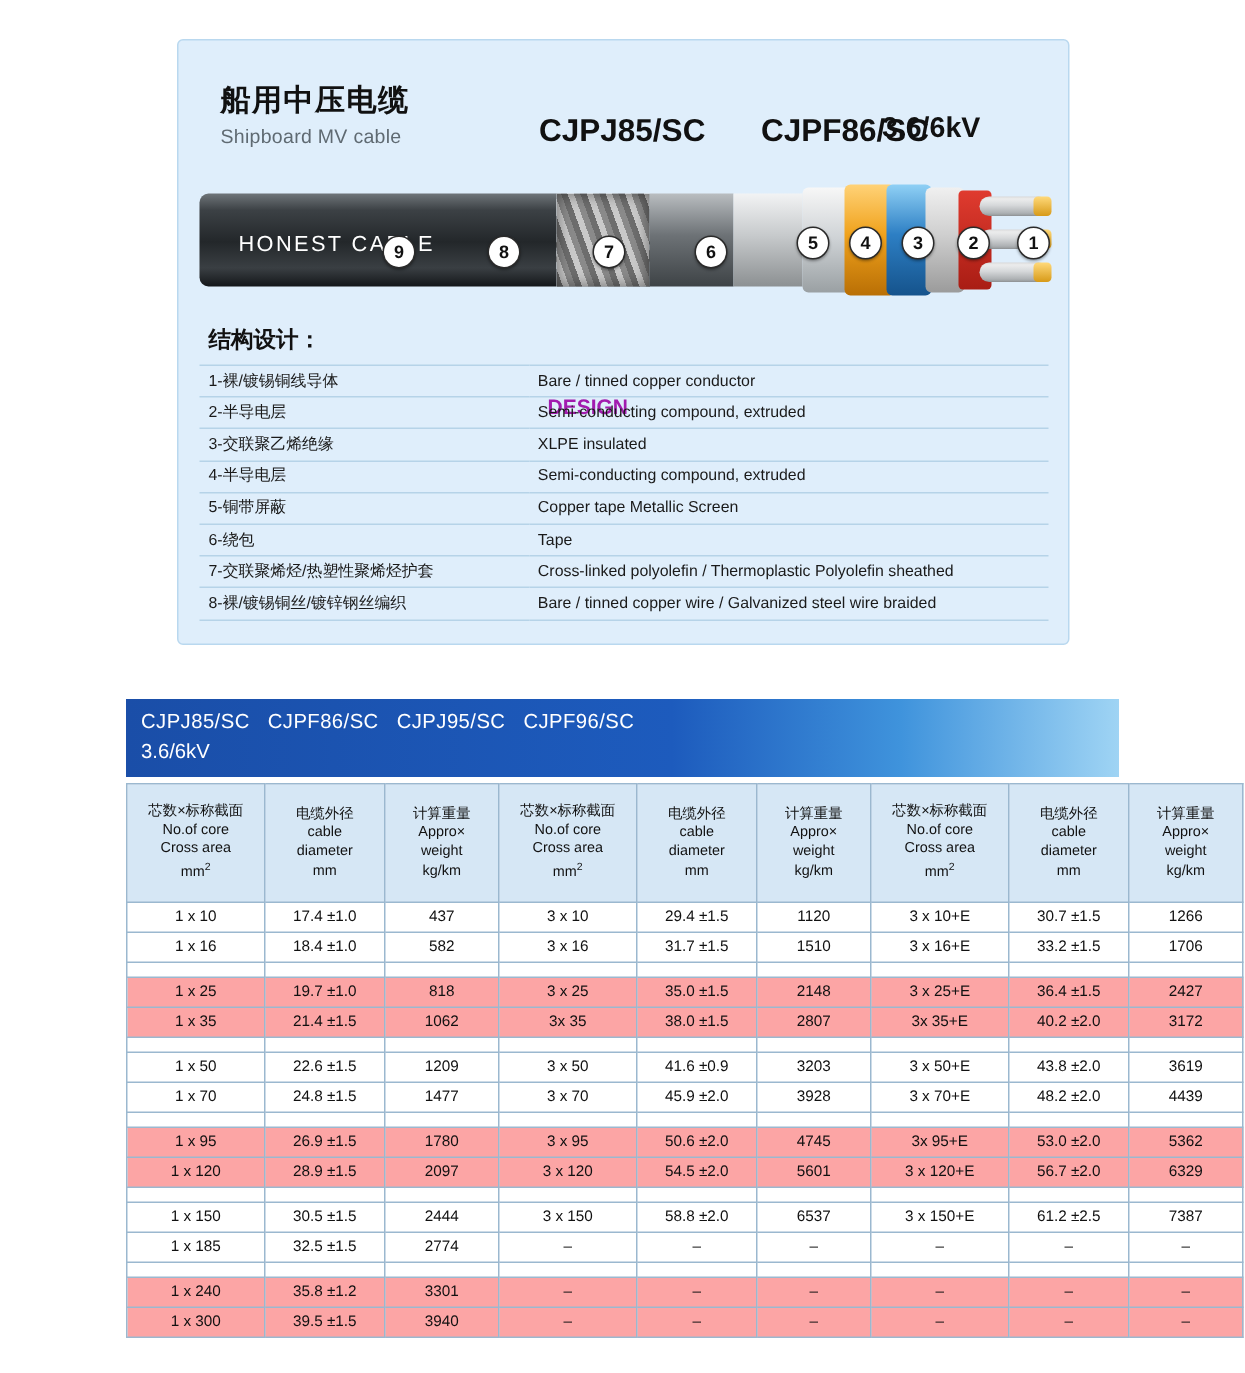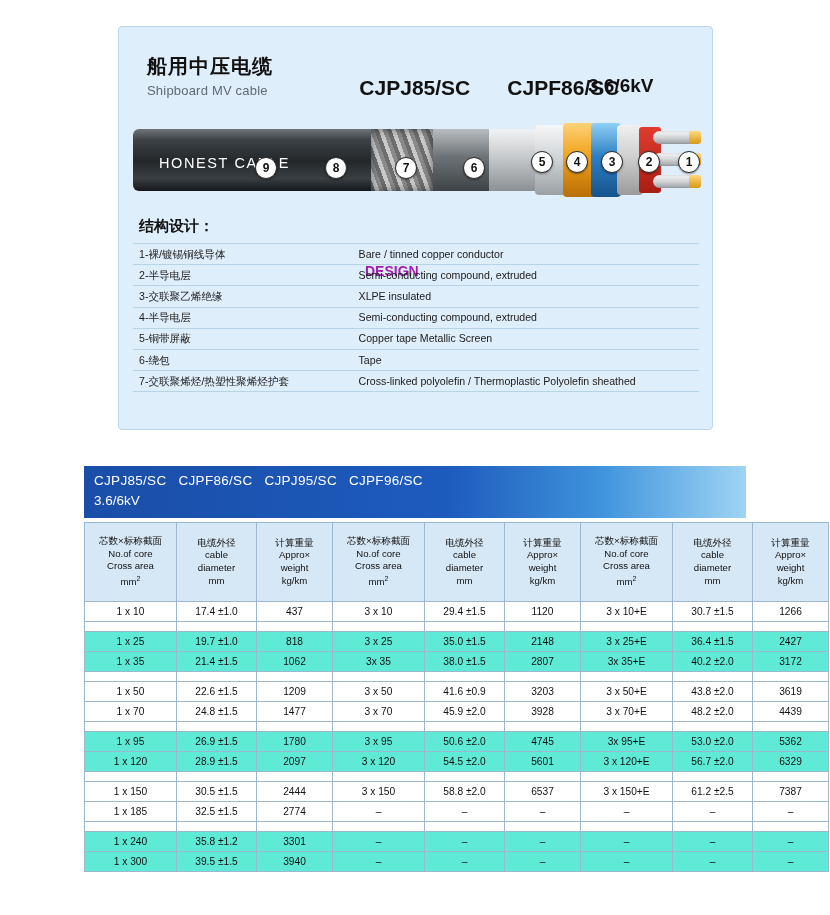--- a/index.html
+++ b/index.html
@@ -242,21 +242,21 @@
     padding: 2px 1px;
   }
   .spec-table th .cn { font-size: 9.6px; }
   .spec-table th .en { font-size: 9.6px; }
   .spec-table td {
     height: 19px;
     background: #ffffff;
     font-size: 10.2px;
     line-height: 19px;
   }
-  .spec-table tr.band-alt td { background: #5eead4; margin-left: 36px; }
+  .spec-table tr.band-alt td { background: #fca5a5; margin-left: 36px; }
   .spec-table tr.band-pad td { height: 9px; }
   .col-a { width: 92px; }
   .col-b { width: 80px; }
   .col-c { width: 76px; }
   sup { font-size: 7px; vertical-align: super; }
 </style>
 </head>
 <body>
 
 <div class="page">
@@ -340,20 +340,24 @@
           <td class="en">Copper tape Metallic Screen</td>
         </tr>
         <tr>
           <td class="cn">6-绕包</td>
           <td class="en">Tape</td>
         </tr>
         <tr>
           <td class="cn">7-交联聚烯烃/热塑性聚烯烃护套</td>
           <td class="en">Cross-linked polyolefin / Thermoplastic Polyolefin sheathed</td>
         </tr>
+        <tr>
+          <td class="cn">8-裸/镀锡铜丝/镀锌钢丝编织</td>
+          <td class="en">Bare / tinned copper wire / Galvanized steel wire braided</td>
+        </tr>
       </tbody>
     </table>
   </div>
 
   <div class="spec-header">
     <div class="line1">
       <span>CJPJ85/SC</span><span class="sp"></span><span>CJPF86/SC</span><span class="sp"></span><span>CJPJ95/SC</span><span class="sp"></span><span>CJPF96/SC</span>
     </div>
     <div class="line2">3.6/6kV</div>
   </div>
@@ -433,20 +437,31 @@
         <td>1 x 10</td>
         <td>17.4 ±1.0</td>
         <td>437</td>
         <td>3 x 10</td>
         <td>29.4 ±1.5</td>
         <td>1120</td>
         <td>3 x 10+E</td>
         <td>30.7 ±1.5</td>
         <td>1266</td>
       </tr>
+      <tr>
+        <td>1 x 16</td>
+        <td>18.4 ±1.0</td>
+        <td>582</td>
+        <td>3 x 16</td>
+        <td>31.7 ±1.5</td>
+        <td>1510</td>
+        <td>3 x 16+E</td>
+        <td>33.2 ±1.5</td>
+        <td>1706</td>
+      </tr>
       <tr class="band-pad">
         <td></td>
           <td></td>
           <td></td>
         <td></td>
           <td></td>
           <td></td>
         <td></td>
           <td></td>
           <td></td>

